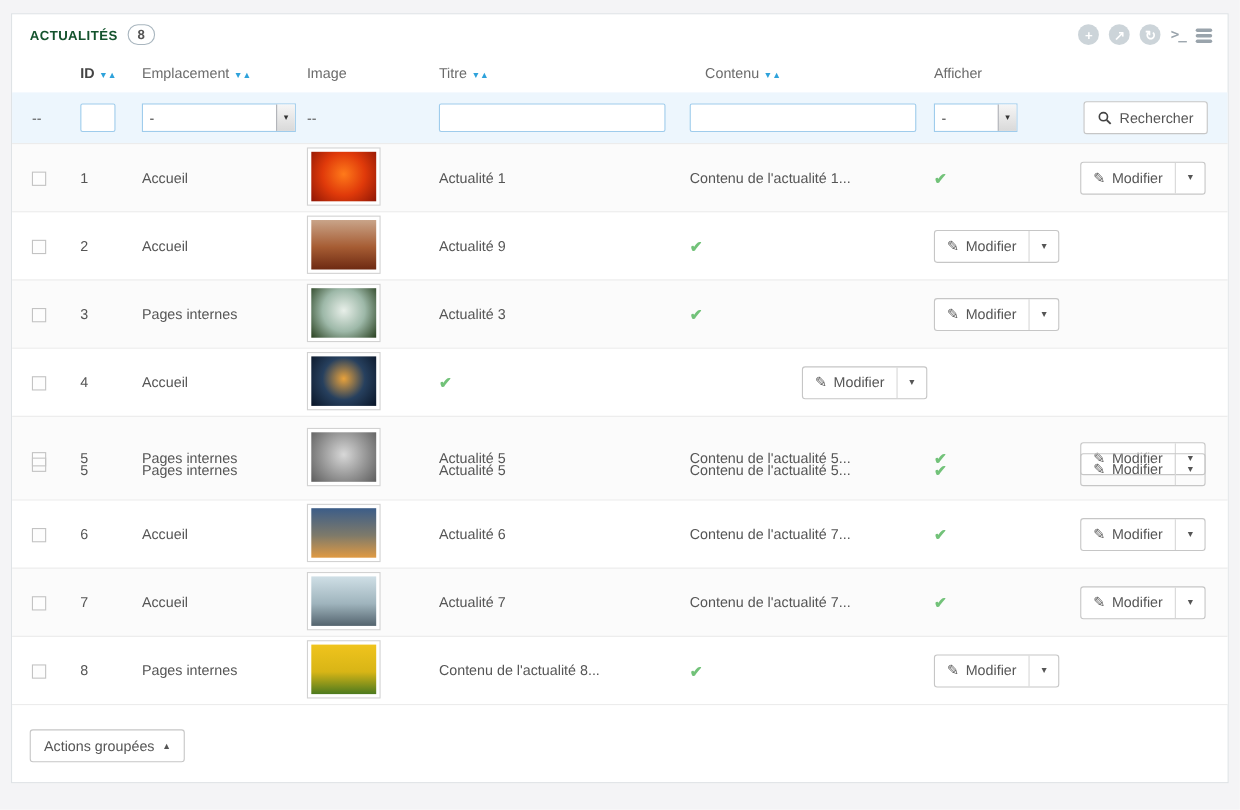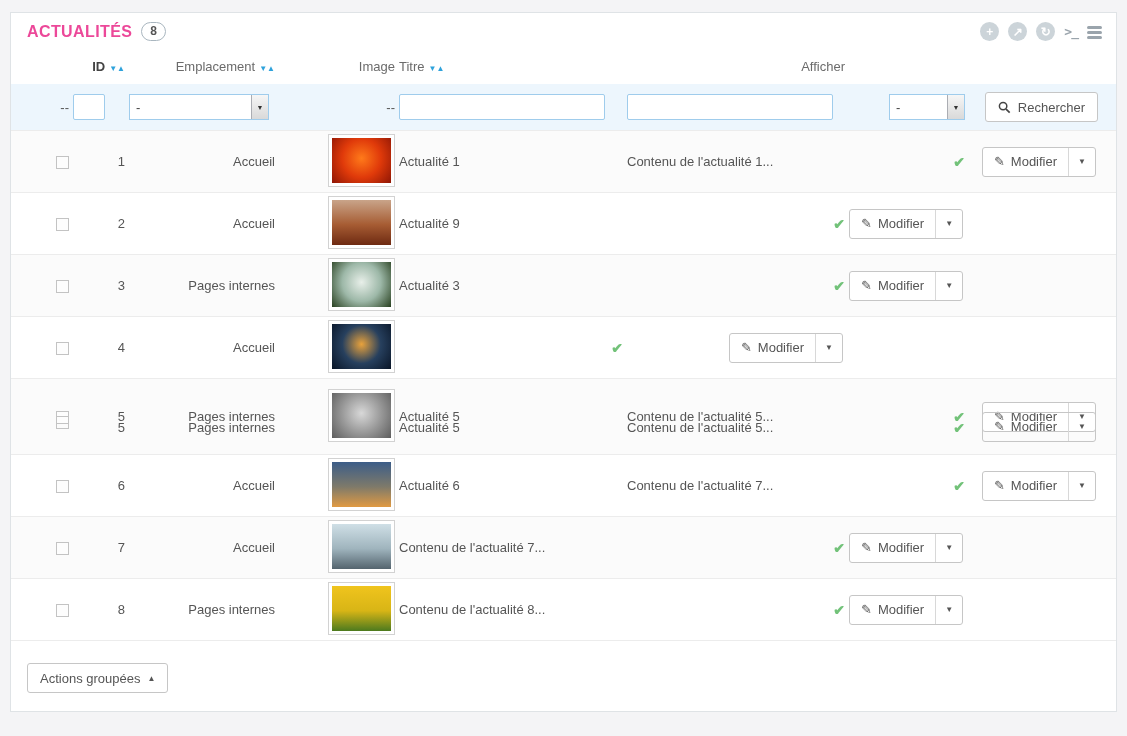--- a/index.html
+++ b/index.html
@@ -13,21 +13,21 @@
   .page { width:1127px; height:736px; overflow:hidden; background:#f4f4f6; }
 
   .panel {
     margin: 12px 10px 0 10px;
     background: #fff;
     border: 1px solid #dfe3e6;
   }
 
   
   .panel-header { display:flex; align-items:center; padding:9px 14px 7px 16px; }
-  .panel-title { font-weight:bold; font-size:16px; color:#ec4899; letter-spacing:.4px; }
+  .panel-title { font-weight:bold; font-size:12px; color:#14532d; letter-spacing:.4px; }
   .count-badge {
     margin-left:9px; border:1px solid #a9b6bf; border-radius:10px;
     padding:0 8px; font-weight:bold; font-size:12px; line-height:17px; color:#555; background:#fff;
   }
   .toolbar { margin-left:auto; display:flex; align-items:center; gap:9px; }
   .icon-circle {
     width:19px; height:19px; border-radius:50%; background:#ccd4d9; color:#fff;
     display:flex; align-items:center; justify-content:center;
     font-size:12px; font-weight:bold; line-height:1; cursor:pointer;
   }
@@ -39,21 +39,21 @@
   .stack-icon i { display:block; width:15px; height:3px; background:#9aa4ac; border-radius:2px; margin:2px 0; }
 
   
   .grid-row {
     display:grid;
     grid-template-columns: 44px 56px 150px 120px 228px 222px 120px 1fr;
     align-items:center;
     padding: 0 16px;
   }
   .cell, .hcell, .fcell { padding:0 2px; }
-  .center { text-align:right; }
+  .center { text-align:left; }
   .end    { text-align:right; }
 
   
   .header-row { height:36px; color:#6b6b6b; }
   .hcell.id-col span:first-child { font-weight:bold; color:#444; }
   .sort { margin-left:4px; color:var(--accent, #2ea2db); font-size:8px; letter-spacing:0; cursor:pointer; }
 
   
   .filter-row { background: var(--filter-bg, #edf6fd); padding-top:8px; padding-bottom:8px; }
   .dashes { color:#555; }
@@ -150,20 +150,23 @@
       </div>
       <div class="hcell center">
         <span>Emplacement</span><span class="sort">▼▲</span>
       </div>
       <div class="hcell center">
         <span>Image</span>
       </div>
       <div class="hcell">
         <span>Titre</span><span class="sort">▼▲</span>
       </div>
+      <div class="hcell" style="padding-left:16px;">
+        <span>Contenu</span><span class="sort">▼▲</span>
+      </div>
       <div class="hcell center">
         <span>Afficher</span>
       </div>
       <div class="hcell"></div>
     </div>
 
     <div class="grid-row filter-row">
       <div class="fcell center">
         <span class="dashes">--</span>
       </div>
@@ -313,20 +316,21 @@
                 <span class="btn-caret">
                   <span>▼</span>
                 </span>
               </button></span></div>
         </div>
         <div class="grid-row data-row">
           <div class="cell center"><span class="cb-wrap"><span class="checkbox"></span></span></div>
           <div class="cell center"><span class="dup"><span>7</span></span></div>
           <div class="cell center"><span class="dup"><span>Accueil</span></span></div>
           <div class="cell center"><span class="thumb-wrap"><span class="thumb-img" style="background: linear-gradient(rgb(207, 223, 230) 0%, rgb(159, 180, 189) 55%, rgb(84, 100, 110) 100%);"></span></span></div>
+          <div class="cell"><span class="dup"><span>Actualité 7</span></span></div>
           <div class="cell"><span class="dup"><span>Contenu de l'actualité 7...</span></span></div>
           <div class="cell center"><span class="dup check"><span>✔</span></span></div>
           <div class="cell end"><span class="action-wrap"><button class="btn-split">
                 <span class="btn-main">
                   <span class="pencil-ico">✎</span>
                   <span>Modifier</span>
                 </span>
                 <span class="btn-caret">
                   <span>▼</span>
                 </span>

